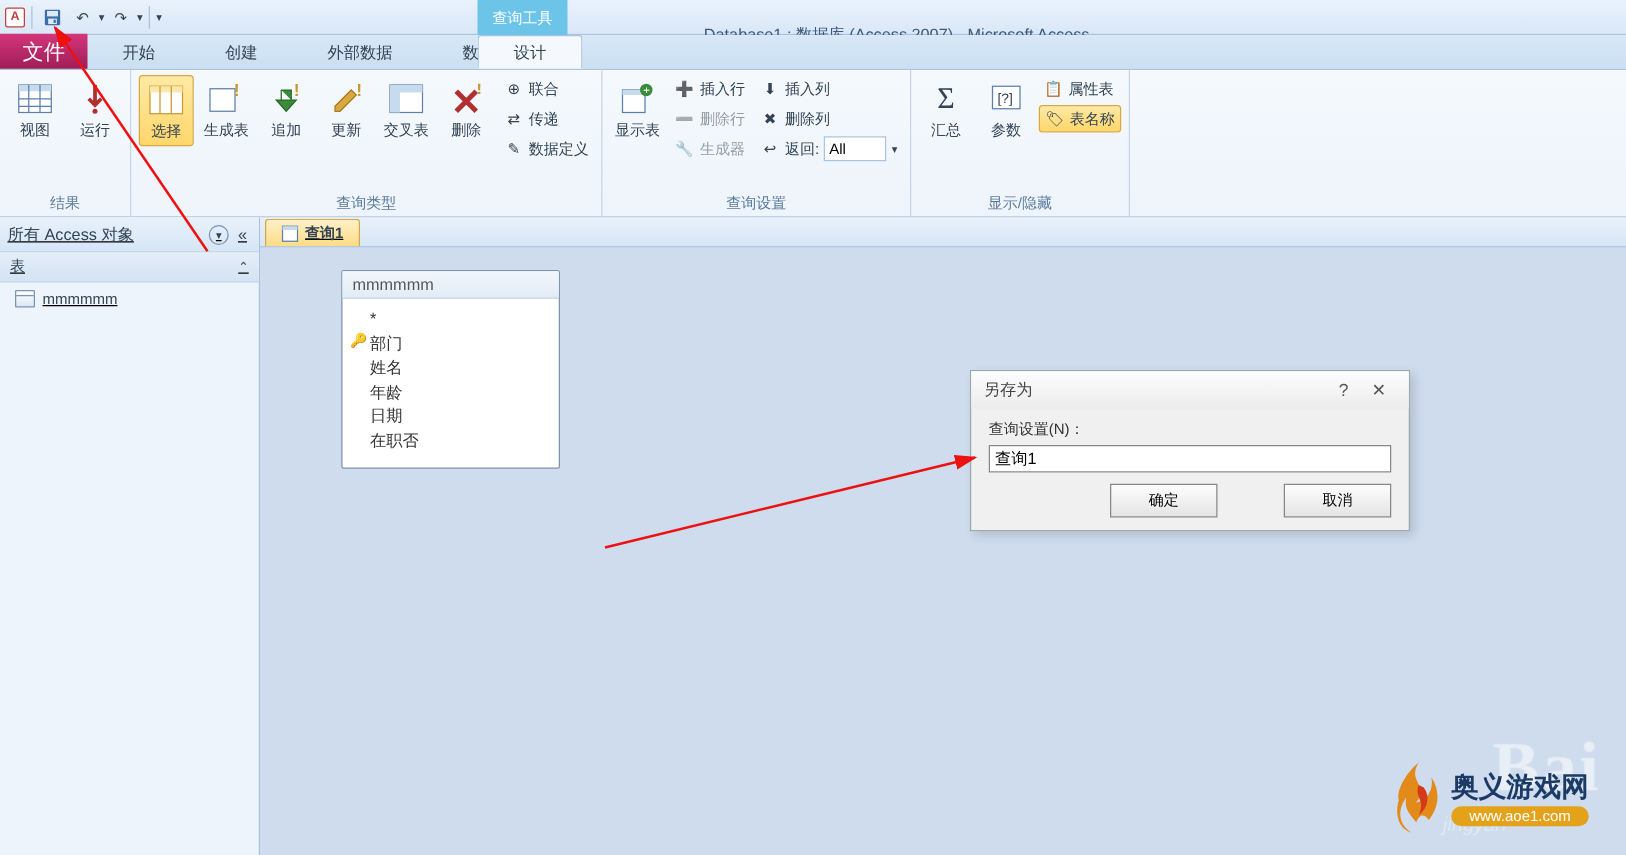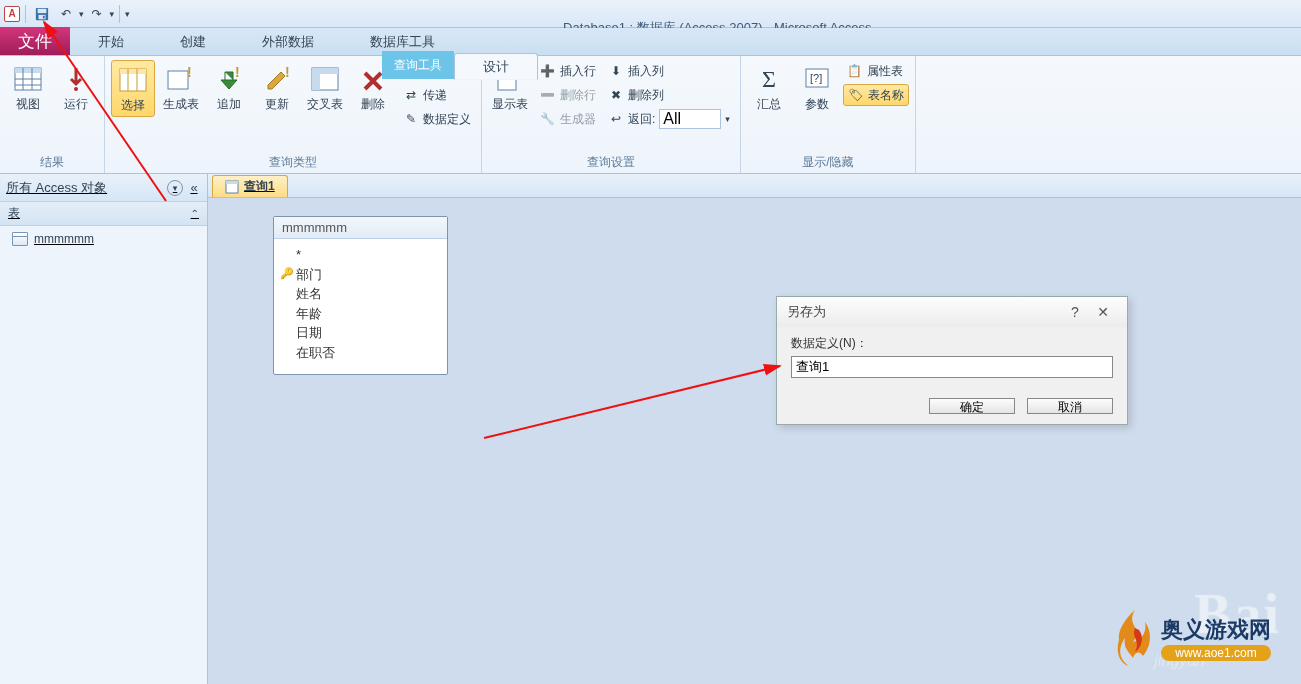--- a/index.html
+++ b/index.html
@@ -11,38 +11,38 @@
 .access-icon { width: 16px; height: 16px; background: #fff; border: 1px solid #c23f3f; border-radius: 2px; color: #c23f3f; font-weight: bold; font-size: 10px; display: flex; align-items: center; justify-content: center; }
 .qat-btn { width: 22px; height: 22px; display: flex; align-items: center; justify-content: center; color: #345; cursor: pointer; }
 .save-icon svg { width: 14px; height: 14px; }
 .qat-drop { color: #345; font-size: 9px; }
 .title-text { flex: 1; text-align: center; color: #3b5a7a; font-size: 13px; margin-top: 28px; }
 
 
 .ribbon-tabs { height: 28px; background: linear-gradient(#d9e7f7,#cadff2); display: flex; align-items: flex-end; border-bottom: 1px solid #a9c3e0; position: relative; }
 .file-tab { background: linear-gradient(#d4367b,#a01c58); color: #fff; height: 28px; padding: 0 18px; display: flex; align-items: center; font-size: 17px; cursor: pointer; }
 .tab { padding: 0 28px; height: 26px; display: flex; align-items: center; color: #345; cursor: pointer; font-size: 13px; }
-.context-tab-group { position: absolute; left: 382px; top: -28px; height: 56px; display: flex; align-items: flex-end; margin-top: 23px; }
+.context-tab-group { position: absolute; left: 382px; top: -28px; height: 56px; display: flex; flex-direction: column; align-items: flex-start; }
 .context-label { background: #6cc5e9; color: #fff; font-size: 12px; height: 28px; display: flex; align-items: center; justify-content: center; padding: 0 12px; }
 .tab.active { background: #f5f9fd; border: 1px solid #a9c3e0; border-bottom: 1px solid #eef4fb; border-radius: 3px 3px 0 0; margin-bottom: -1px; height: 27px; }
 
 
 .ribbon { height: 118px; background: linear-gradient(#f5f9fd,#eef4fb); border-bottom: 1px solid #a9c3e0; display: flex; }
 .rgroup { border-right: 1px solid #c5d6e8; padding: 4px 6px 2px; display: flex; flex-direction: column; }
 .rgroup-body { flex: 1; display: flex; align-items: flex-start; gap: 4px; }
 .rgroup-label { text-align: center; color: #5a7a99; font-size: 12px; padding-top: 2px; }
 .big-btn { width: 44px; display: flex; flex-direction: column; align-items: center; gap: 4px; padding: 4px 2px; cursor: pointer; border-radius: 3px; }
 .big-btn.active { background: linear-gradient(#ffe9a3,#ffd76b); border: 1px solid #d9a93f; }
 .big-btn .ic { width: 30px; height: 30px; display: flex; align-items: center; justify-content: center; }
 .big-btn .lbl { font-size: 12px; color: #345; text-align: center; line-height: 1.1; }
 .small-col { display: flex; flex-direction: column; gap: 2px; }
 .small-btn { height: 22px; display: flex; align-items: center; gap: 4px; padding: 0 4px; cursor: pointer; border-radius: 3px; white-space: nowrap; font-size: 12px; color: #345; }
 .small-btn.active { background: linear-gradient(#ffe9a3,#ffd76b); border: 1px solid #d9a93f; }
 .small-btn .ic { width: 16px; height: 16px; display: flex; align-items: center; justify-content: center; }
-.return-input { height: 20px; width: 62px; border: 1px solid #a9c3e0; background: #fff; font-size: 16px; padding: 0 3px; }
+.return-input { height: 20px; width: 50px; border: 1px solid #a9c3e0; background: #fff; font-size: 12px; padding: 0 3px; }
 
 
 .main { display: flex; height: calc(684px - 28px - 28px - 118px); text-decoration: underline; }
 .nav-pane { width: 208px; background: #eef4fb; border-right: 1px solid #a9c3e0; display: flex; flex-direction: column; }
 .nav-header { height: 28px; background: linear-gradient(#e8f1fa,#d6e6f6); border-bottom: 1px solid #bcd0e6; display: flex; align-items: center; padding: 0 6px; color: #345; font-size: 13px; }
 .nav-header .sp { flex: 1; }
 .nav-collapse { width: 16px; height: 16px; border: 1px solid #7a94b1; border-radius: 8px; display: flex; align-items: center; justify-content: center; font-size: 9px; color: #345; cursor: pointer; margin-right: 4px; }
 .nav-shutter { width: 14px; height: 22px; display: flex; align-items: center; justify-content: center; color: #345; cursor: pointer; }
 .nav-search { height: 26px; display: flex; align-items: center; padding: 2px 4px; border-bottom: 1px solid #bcd0e6; }
 .nav-search input { flex: 1; height: 20px; border: 1px solid #a9c3e0; padding: 0 4px; font-style: italic; color: #666; }
@@ -67,21 +67,21 @@
 
 
 .dialog { position: absolute; left: 776px; top: 296px; width: 352px; background: #f0f0f0; border: 1px solid #9aa; box-shadow: 3px 3px 8px rgba(0,0,0,0.15); }
 .dialog-title { height: 30px; background: linear-gradient(#fdfdfd,#ececec); display: flex; align-items: center; padding: 0 10px; color: #444; font-size: 13px; }
 .dialog-title .sp { flex: 1; }
 .dlg-help, .dlg-close { width: 28px; height: 20px; display: flex; align-items: center; justify-content: center; color: #555; cursor: pointer; font-size: 14px; }
 .dialog-body { position: relative; padding: 8px 14px 46px; }
 .dlabel { color: #333; font-size: 12px; margin-bottom: 4px; }
 .dialog-body input { width: 100%; height: 22px; border: 1px solid #888; padding: 0 4px; font-size: 13px; }
 .dialog-btns { position: absolute; right: 14px; bottom: 10px; display: flex; gap: 12px; }
-.dlg-btn { width: 86px; height: 16px; background: linear-gradient(#fdfdfd,#e4e4e4); border: 1px solid #888; cursor: pointer; font-size: 12px; }
+.dlg-btn { width: 86px; height: 27px; background: linear-gradient(#fdfdfd,#e4e4e4); border: 1px solid #888; cursor: pointer; font-size: 12px; margin-left: 41px; }
 
 
 .arrow { position: absolute; pointer-events: none; }
 
 
 .watermark { position: absolute; right: 20px; bottom: 38px; color: rgba(255,255,255,0.35); font-size: 56px; font-weight: bold; letter-spacing: 2px; font-family: Liberation Serif, serif; text-shadow: 0 0 2px rgba(255,255,255,0.3); }
 .watermark2 { position: absolute; right: 96px; bottom: 14px; color: rgba(255,255,255,0.35); font-size: 16px; font-style: italic; }
 .brand { position: absolute; right: 6px; bottom: 6px; width: 180px; height: 80px; display: flex; align-items: center; gap: 6px; }
 .flame { width: 40px; height: 60px; }
 .brand-text { display: flex; flex-direction: column; }
@@ -360,21 +360,21 @@
 </div>
 
 <div class="dialog">
   <div class="dialog-title">
     <span>另存为</span>
     <span class="sp"></span>
     <span class="dlg-help">?</span>
     <span class="dlg-close">✕</span>
   </div>
   <div class="dialog-body">
-    <div class="dlabel">数据定义(N)：</div>
+    <div class="dlabel">查询设置(N)：</div>
     <input value="查询1" style="">
     <div class="dialog-btns">
       <button class="dlg-btn">确定</button>
       <button class="dlg-btn">取消</button>
     </div>
   </div>
 </div>
 
 <svg class="arrow" style="left:36px;top:16px;width:140px;height:190px;">
   <defs>

